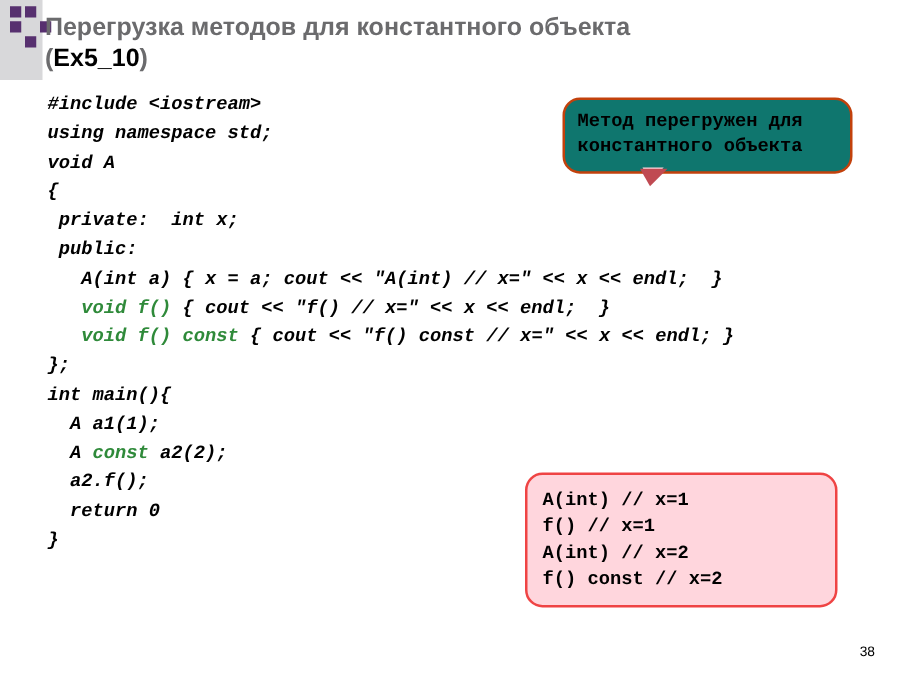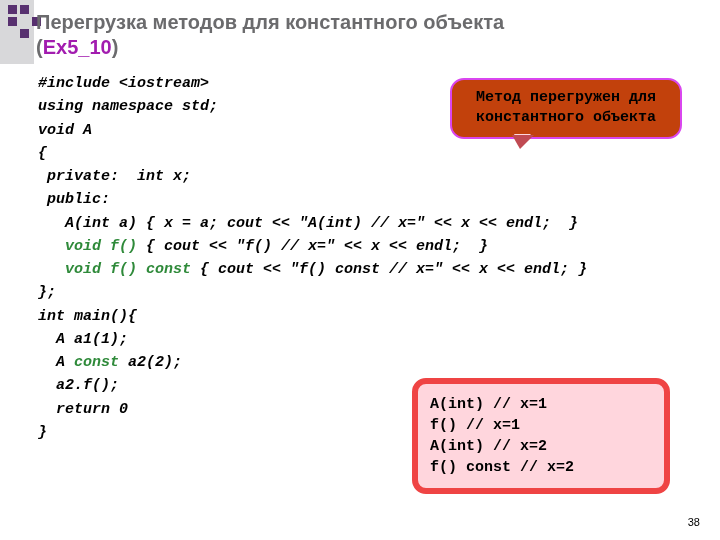--- a/index.html
+++ b/index.html
@@ -30,49 +30,49 @@
     position: absolute;
     top: 10px;
     left: 36px;
     right: 10px;
     font-size: 20px;
     font-weight: bold;
     color: #6b6b6d;
     line-height: 1.25;
   }
   .title .ex {
-    color: #a21caf;
+    color: #000000;
   }
   .code-area {
     position: absolute;
     top: 72px;
     left: 38px;
     width: 640px;
     font-family: "Courier New", monospace;
     font-size: 15px;
     font-weight: bold;
     color: #000;
     line-height: 1.55;
   }
   .code-line { white-space: pre; font-style: italic; }
   .kw { color: #2f8a3a; }
   .callout1 {
     position: absolute;
     top: 78px;
     right: 38px;
     width: 208px;
-    background: #c2410c;
-    border: 2px solid #d946ef;
+    background: #0f766e;
+    border: 2px solid #c2410c;
     border-radius: 14px;
     padding: 8px 10px 8px 10px;
     font-family: "Courier New", monospace;
     font-size: 15px;
     font-weight: bold;
     color: #000;
-    text-align: center;
+    text-align: left;
     line-height: 1.35;
   }
   .callout1::after {
     content: "";
     position: absolute;
     bottom: -12px;
     left: 60px;
     width: 0;
     height: 0;
     border-left: 8px solid transparent;
@@ -88,21 +88,21 @@
     border-left: 6px solid transparent;
     border-right: 11px solid transparent;
     border-top: 11px solid #ffd6dd;
   }
   .output-box {
     position: absolute;
     top: 378px;
     right: 50px;
     width: 222px;
     background: #ffd6dd;
-    border: 6px solid #ef4444;
+    border: 2px solid #ef4444;
     border-radius: 14px;
     padding: 10px 12px;
     font-family: "Courier New", monospace;
     font-size: 15px;
     font-weight: bold;
     color: #000;
     line-height: 1.4;
     white-space: pre;
   }
   .page-num {

